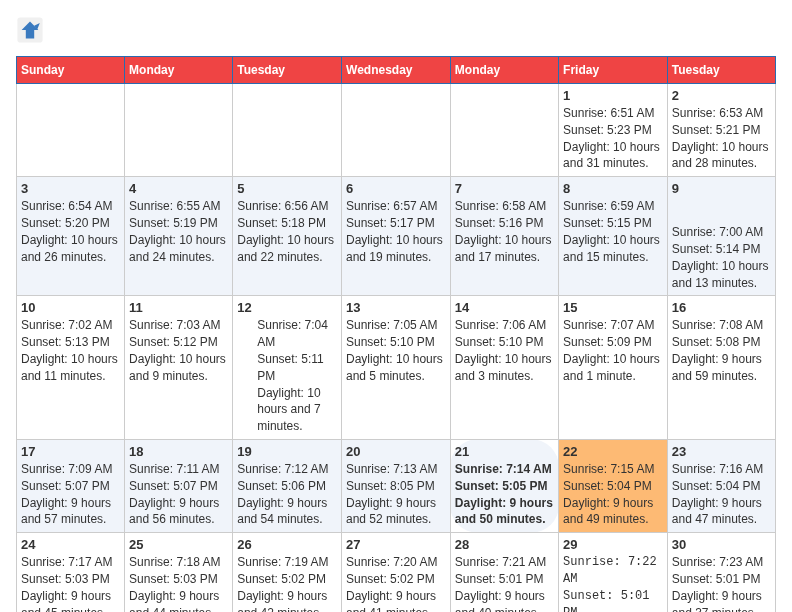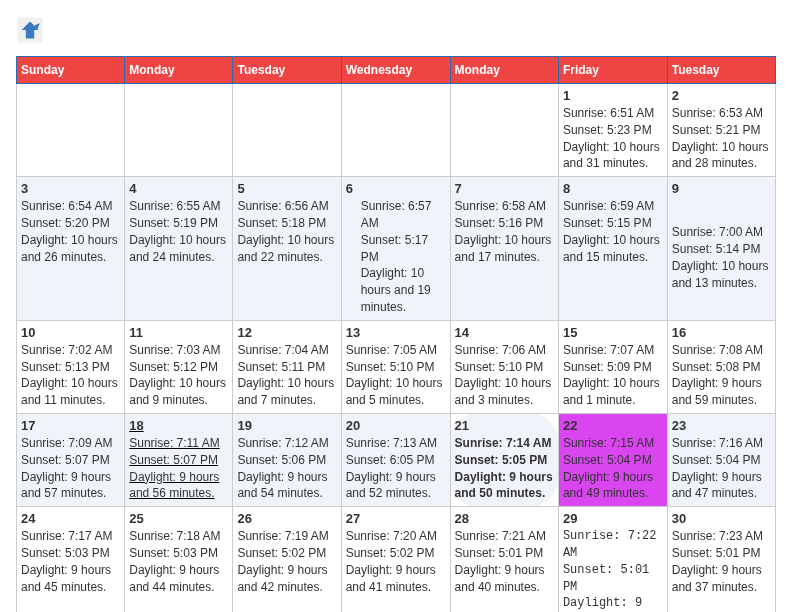--- a/index.html
+++ b/index.html
@@ -153,21 +153,21 @@
 Daylight: 10 hours and 24 minutes.</div>
         </td>
         <td style="background: rgb(240, 244, 250);">
           <span class="day-number">5</span>
           <div class="day-info" style="white-space: pre-line;">Sunrise: 6:56 AM
 Sunset: 5:18 PM
 Daylight: 10 hours and 22 minutes.</div>
         </td>
         <td style="background: rgb(240, 244, 250);">
           <span class="day-number">6</span>
-          <div class="day-info" style="white-space: pre-line; margin-left: 15px;">Sunrise: 6:57 AM
+          <div class="day-info" style="white-space: pre-line;">Sunrise: 6:57 AM
 Sunset: 5:17 PM
 Daylight: 10 hours and 19 minutes.</div>
         </td>
         <td style="background: rgb(240, 244, 250);">
           <span class="day-number">7</span>
           <div class="day-info" style="white-space: pre-line;">Sunrise: 6:58 AM
 Sunset: 5:16 PM
 Daylight: 10 hours and 17 minutes.</div>
         </td>
         <td style="background: rgb(240, 244, 250);">
@@ -191,21 +191,21 @@
 Daylight: 10 hours and 11 minutes.</div>
         </td>
         <td>
           <span class="day-number">11</span>
           <div class="day-info" style="white-space: pre-line;">Sunrise: 7:03 AM
 Sunset: 5:12 PM
 Daylight: 10 hours and 9 minutes.</div>
         </td>
         <td>
           <span class="day-number">12</span>
-          <div class="day-info" style="white-space: pre-line;">Sunrise: 7:04 AM
+          <div class="day-info" style="white-space: pre-line; margin-left: 20px;">Sunrise: 7:04 AM
 Sunset: 5:11 PM
 Daylight: 10 hours and 7 minutes.</div>
         </td>
         <td>
           <span class="day-number">13</span>
           <div class="day-info" style="white-space: pre-line;">Sunrise: 7:05 AM
 Sunset: 5:10 PM
 Daylight: 10 hours and 5 minutes.</div>
         </td>
         <td>
@@ -227,45 +227,45 @@
 Daylight: 9 hours and 59 minutes.</div>
         </td>
       </tr>
       <tr>
         <td style="background: rgb(240, 244, 250);">
           <span class="day-number">17</span>
           <div class="day-info" style="white-space: pre-line;">Sunrise: 7:09 AM
 Sunset: 5:07 PM
 Daylight: 9 hours and 57 minutes.</div>
         </td>
-        <td style="background: rgb(240, 244, 250); text-decoration: underline;">
+        <td style="background: rgb(240, 244, 250);">
           <span class="day-number">18</span>
           <div class="day-info" style="white-space: pre-line;">Sunrise: 7:11 AM
 Sunset: 5:07 PM
 Daylight: 9 hours and 56 minutes.</div>
         </td>
         <td style="background: rgb(240, 244, 250);">
           <span class="day-number">19</span>
           <div class="day-info" style="white-space: pre-line;">Sunrise: 7:12 AM
 Sunset: 5:06 PM
 Daylight: 9 hours and 54 minutes.</div>
         </td>
         <td style="background: rgb(240, 244, 250);">
           <span class="day-number">20</span>
           <div class="day-info" style="white-space: pre-line;">Sunrise: 7:13 AM
-Sunset: 6:05 PM
+Sunset: 8:05 PM
 Daylight: 9 hours and 52 minutes.</div>
         </td>
         <td style="background: rgb(240, 244, 250); border-radius: 28px;">
           <span class="day-number">21</span>
           <div class="day-info" style="white-space: pre-line; font-weight: bold;">Sunrise: 7:14 AM
 Sunset: 5:05 PM
 Daylight: 9 hours and 50 minutes.</div>
         </td>
-        <td style="background: #d946ef;">
+        <td style="background: #fdba74;">
           <span class="day-number">22</span>
           <div class="day-info" style="white-space: pre-line;">Sunrise: 7:15 AM
 Sunset: 5:04 PM
 Daylight: 9 hours and 49 minutes.</div>
         </td>
         <td style="background: rgb(240, 244, 250);">
           <span class="day-number">23</span>
           <div class="day-info" style="white-space: pre-line;">Sunrise: 7:16 AM
 Sunset: 5:04 PM
 Daylight: 9 hours and 47 minutes.</div>

